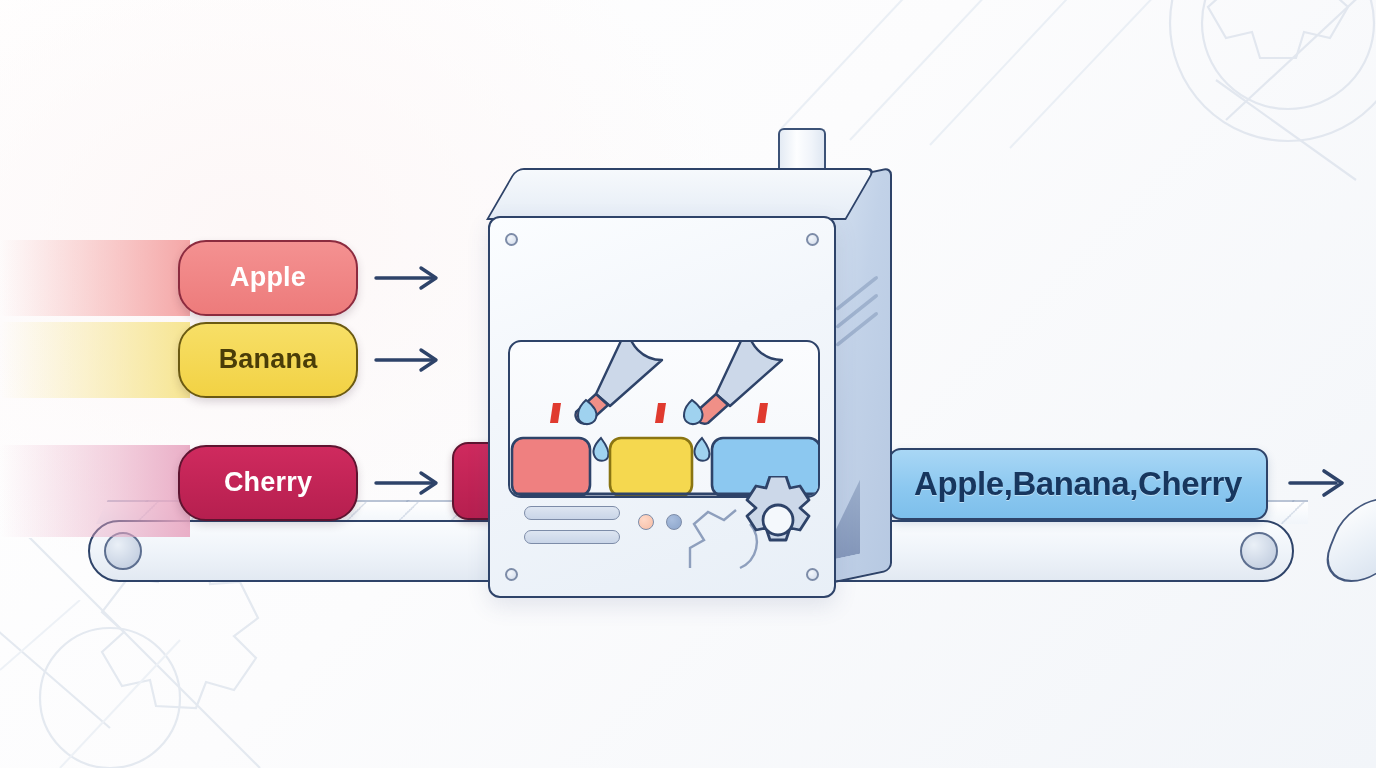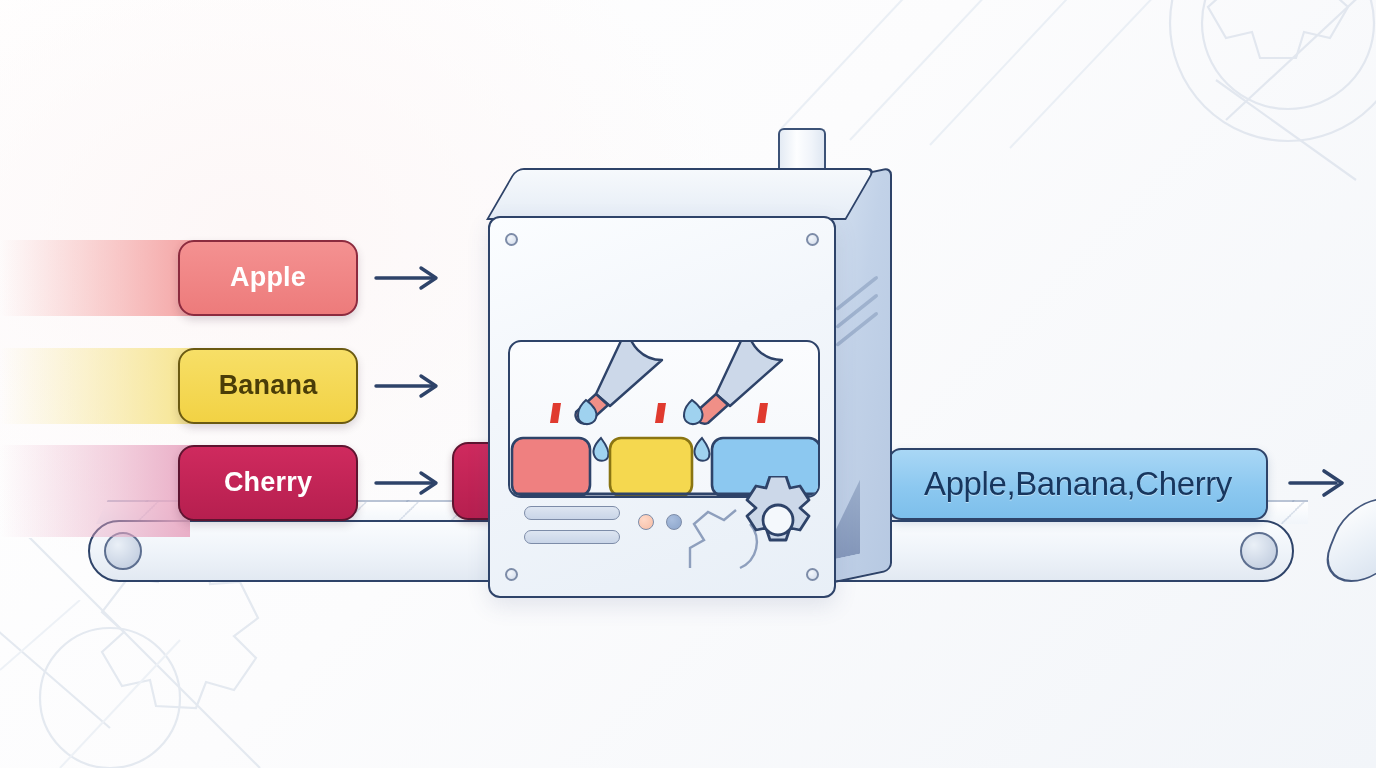--- a/index.html
+++ b/index.html
@@ -57,21 +57,21 @@
 
   
   .chip-row { position:absolute; left:0; }
   .trail {
     position:absolute; left:0; top:0; height:100%; width:190px;
     border-radius:4px 0 0 4px;
   }
   .chip {
     position:absolute; left:178px; top:0;
     width:180px; height:76px;
-    border-radius:16px;
+    border-radius:28px;
     display:flex; align-items:center; justify-content:center;
     font-size:27px; font-weight:700; letter-spacing:.2px;
     box-shadow:0 4px 8px rgba(60,40,60,.18);
   }
   .chip span { position:relative; top:-1px; }
 
   .arrow { position:absolute; }
   .arrow svg { display:block; }
 
   
@@ -176,21 +176,21 @@
 
   
   .output {
     position:absolute; left:888px; top:448px; width:380px; height:72px;
     border:2.5px solid #2e4369; border-radius:13px;
     background:linear-gradient(180deg,#a9d7f5 0%,#8cc8f0 55%,#7dbfeb 100%);
     display:flex; align-items:center; justify-content:center;
     box-shadow:0 4px 10px rgba(40,80,130,.18);
   }
   .output span {
-    font-size:33px; font-weight:400; color:#17365e; letter-spacing:-.4px;
+    font-size:33px; font-weight:700; color:#17365e; letter-spacing:-.4px;
     text-shadow:0 1px 0 rgba(255,255,255,.45);
   }
   .out-arrow { position:absolute; left:1288px; top:462px; }
 </style>
 </head>
 <body>
 
 <div id="stage">
 
   <div class="wm" style="right:-60px; top:-70px;">
@@ -252,21 +252,21 @@
     <div class="arrow" style="left:374px; top:24px;">
       <svg width="72" height="28" viewBox="0 0 72 28">
         <g stroke="#2e4369" stroke-width="3.4" fill="none" stroke-linecap="round" stroke-linejoin="round">
           <path d="M2 14 H58"></path>
             <path d="M47 4 L62 14 L47 24"></path>
         </g>
       </svg>
     </div>
   </div>
 
-  <div class="chip-row" style="top:348px; height:76px; width:470px;">
+  <div class="chip-row" style="top:322px; height:76px; width:470px;">
     <div class="trail" style="background:linear-gradient(90deg, rgba(246,228,140,0) 0%, rgba(246,228,140,.55) 60%, rgba(246,228,140,.95) 100%);"></div>
     <div class="chip" style="background:linear-gradient(180deg,#f7df67 0%,#f2d244 100%); border:2px solid #6b5a12; color:#4a3d08;">
       <span>Banana</span>
     </div>
     <div class="arrow" style="left:374px; top:24px;">
       <svg width="72" height="28" viewBox="0 0 72 28">
         <g stroke="#2e4369" stroke-width="3.4" fill="none" stroke-linecap="round" stroke-linejoin="round">
           <path d="M2 14 H58"></path>
             <path d="M47 4 L62 14 L47 24"></path>
         </g>

